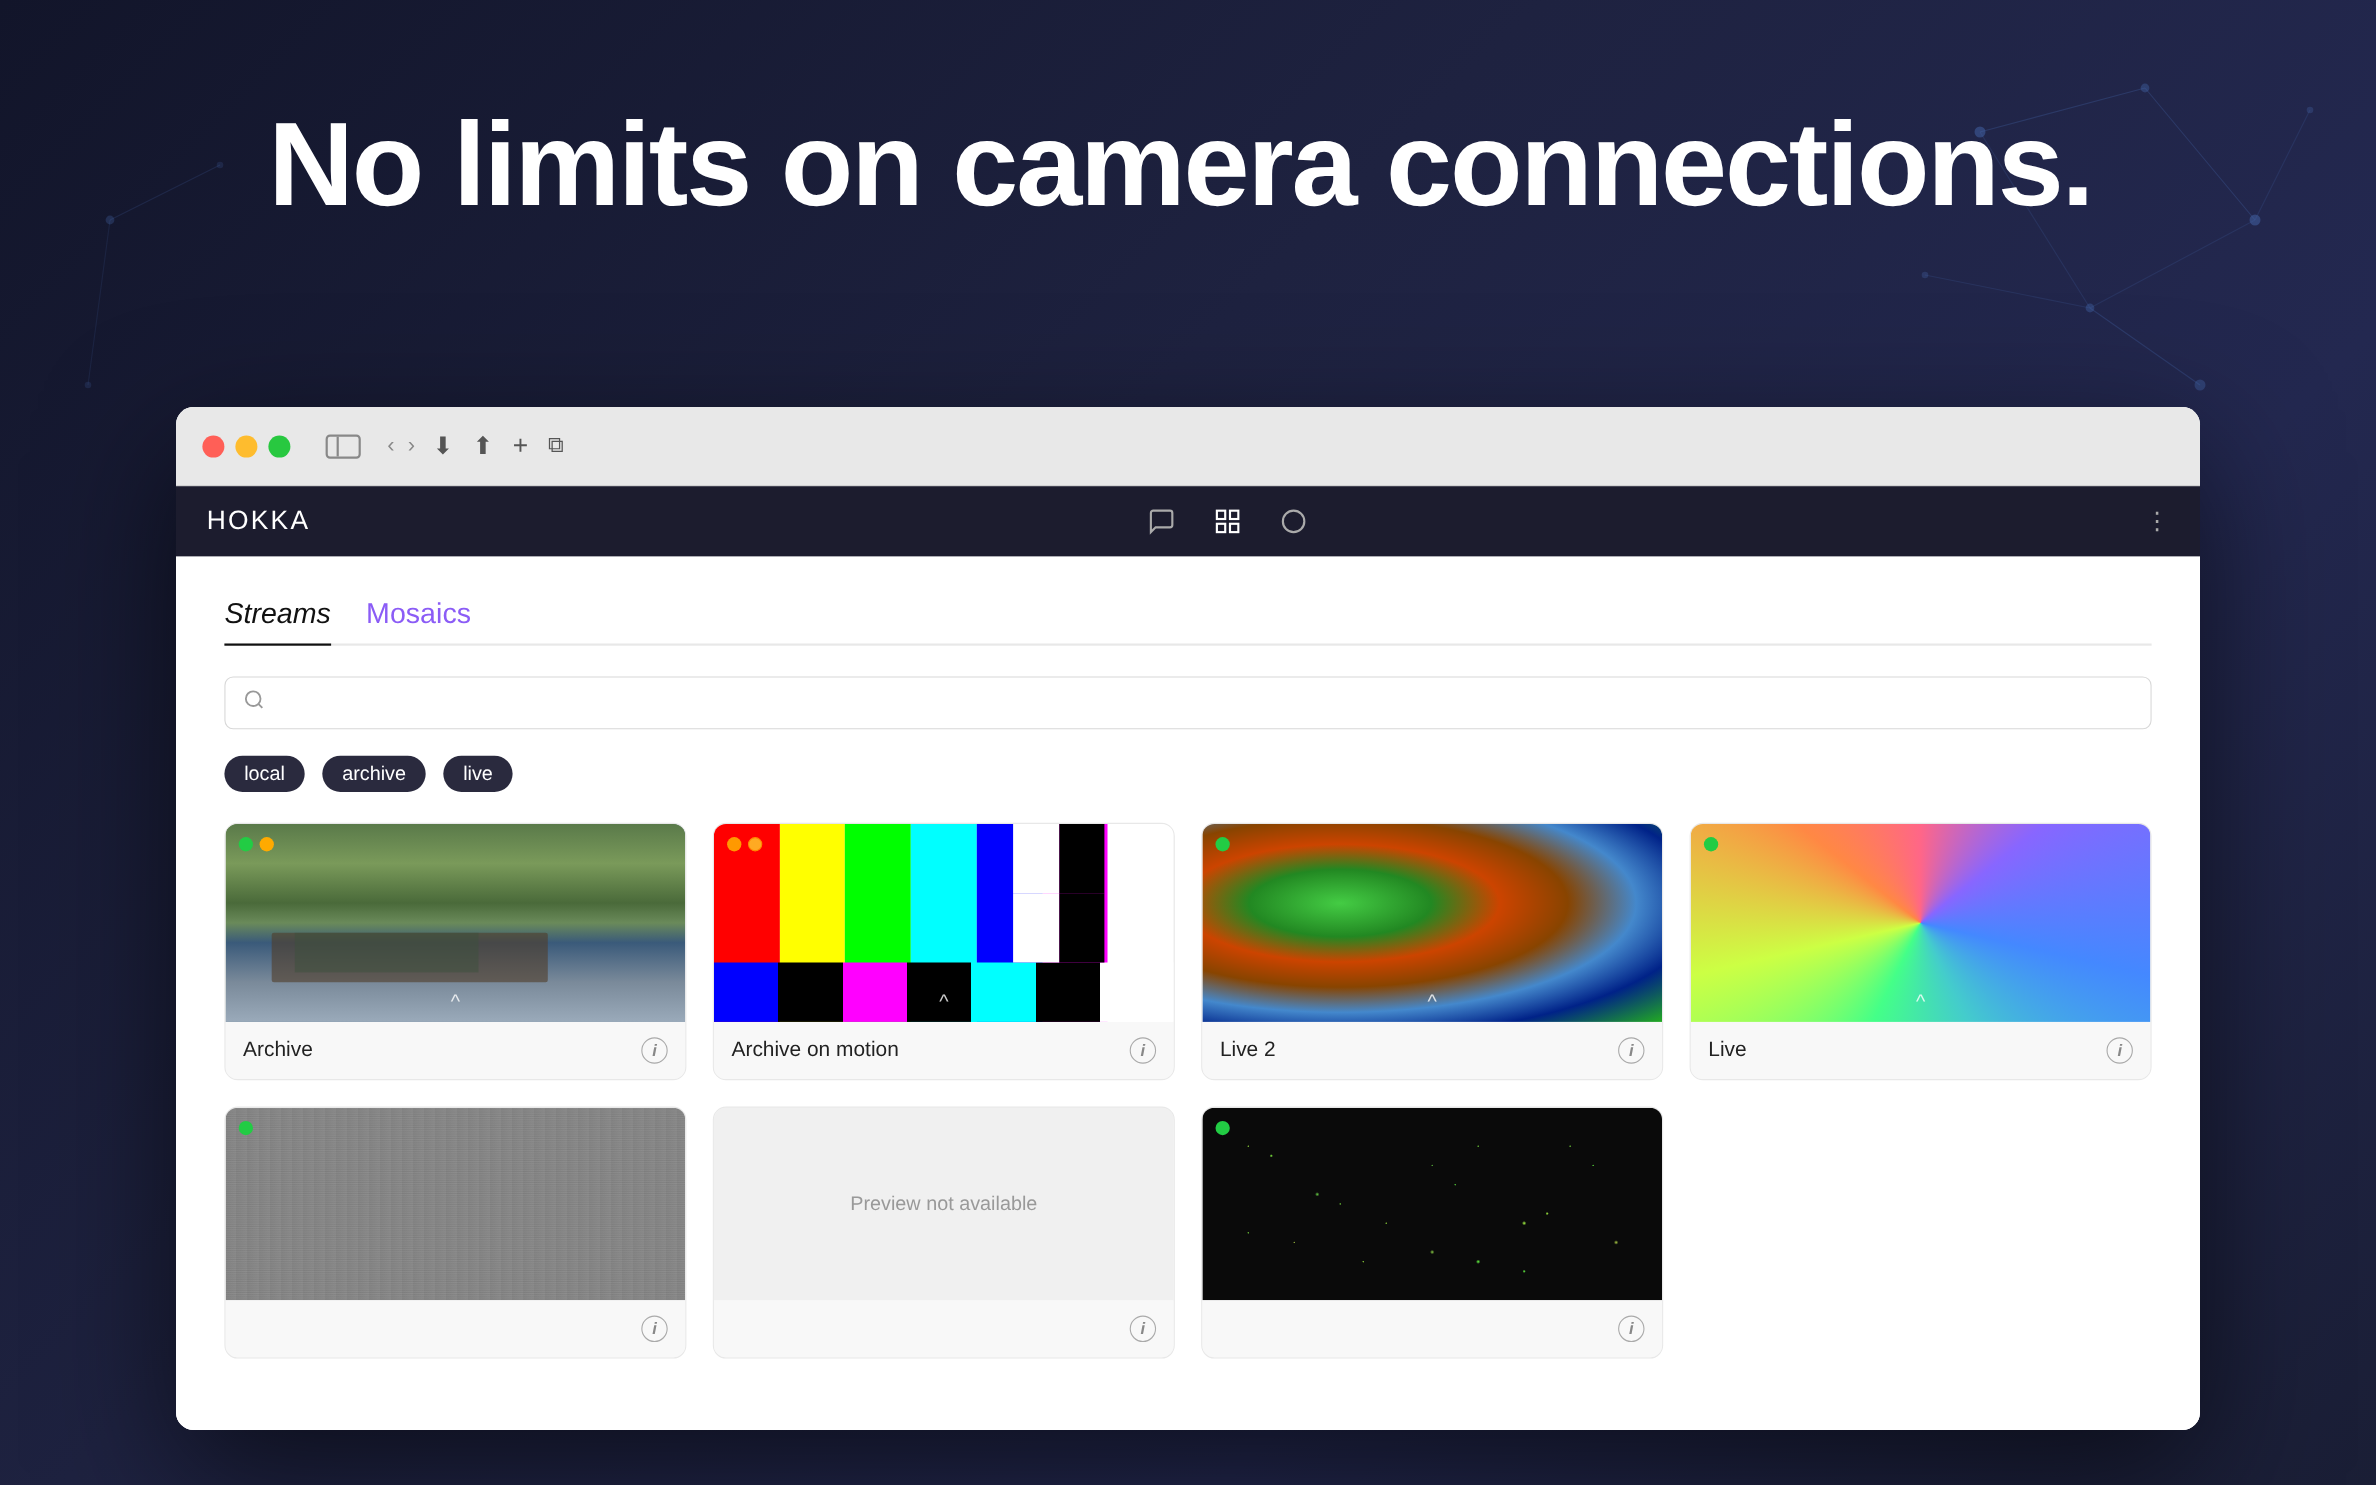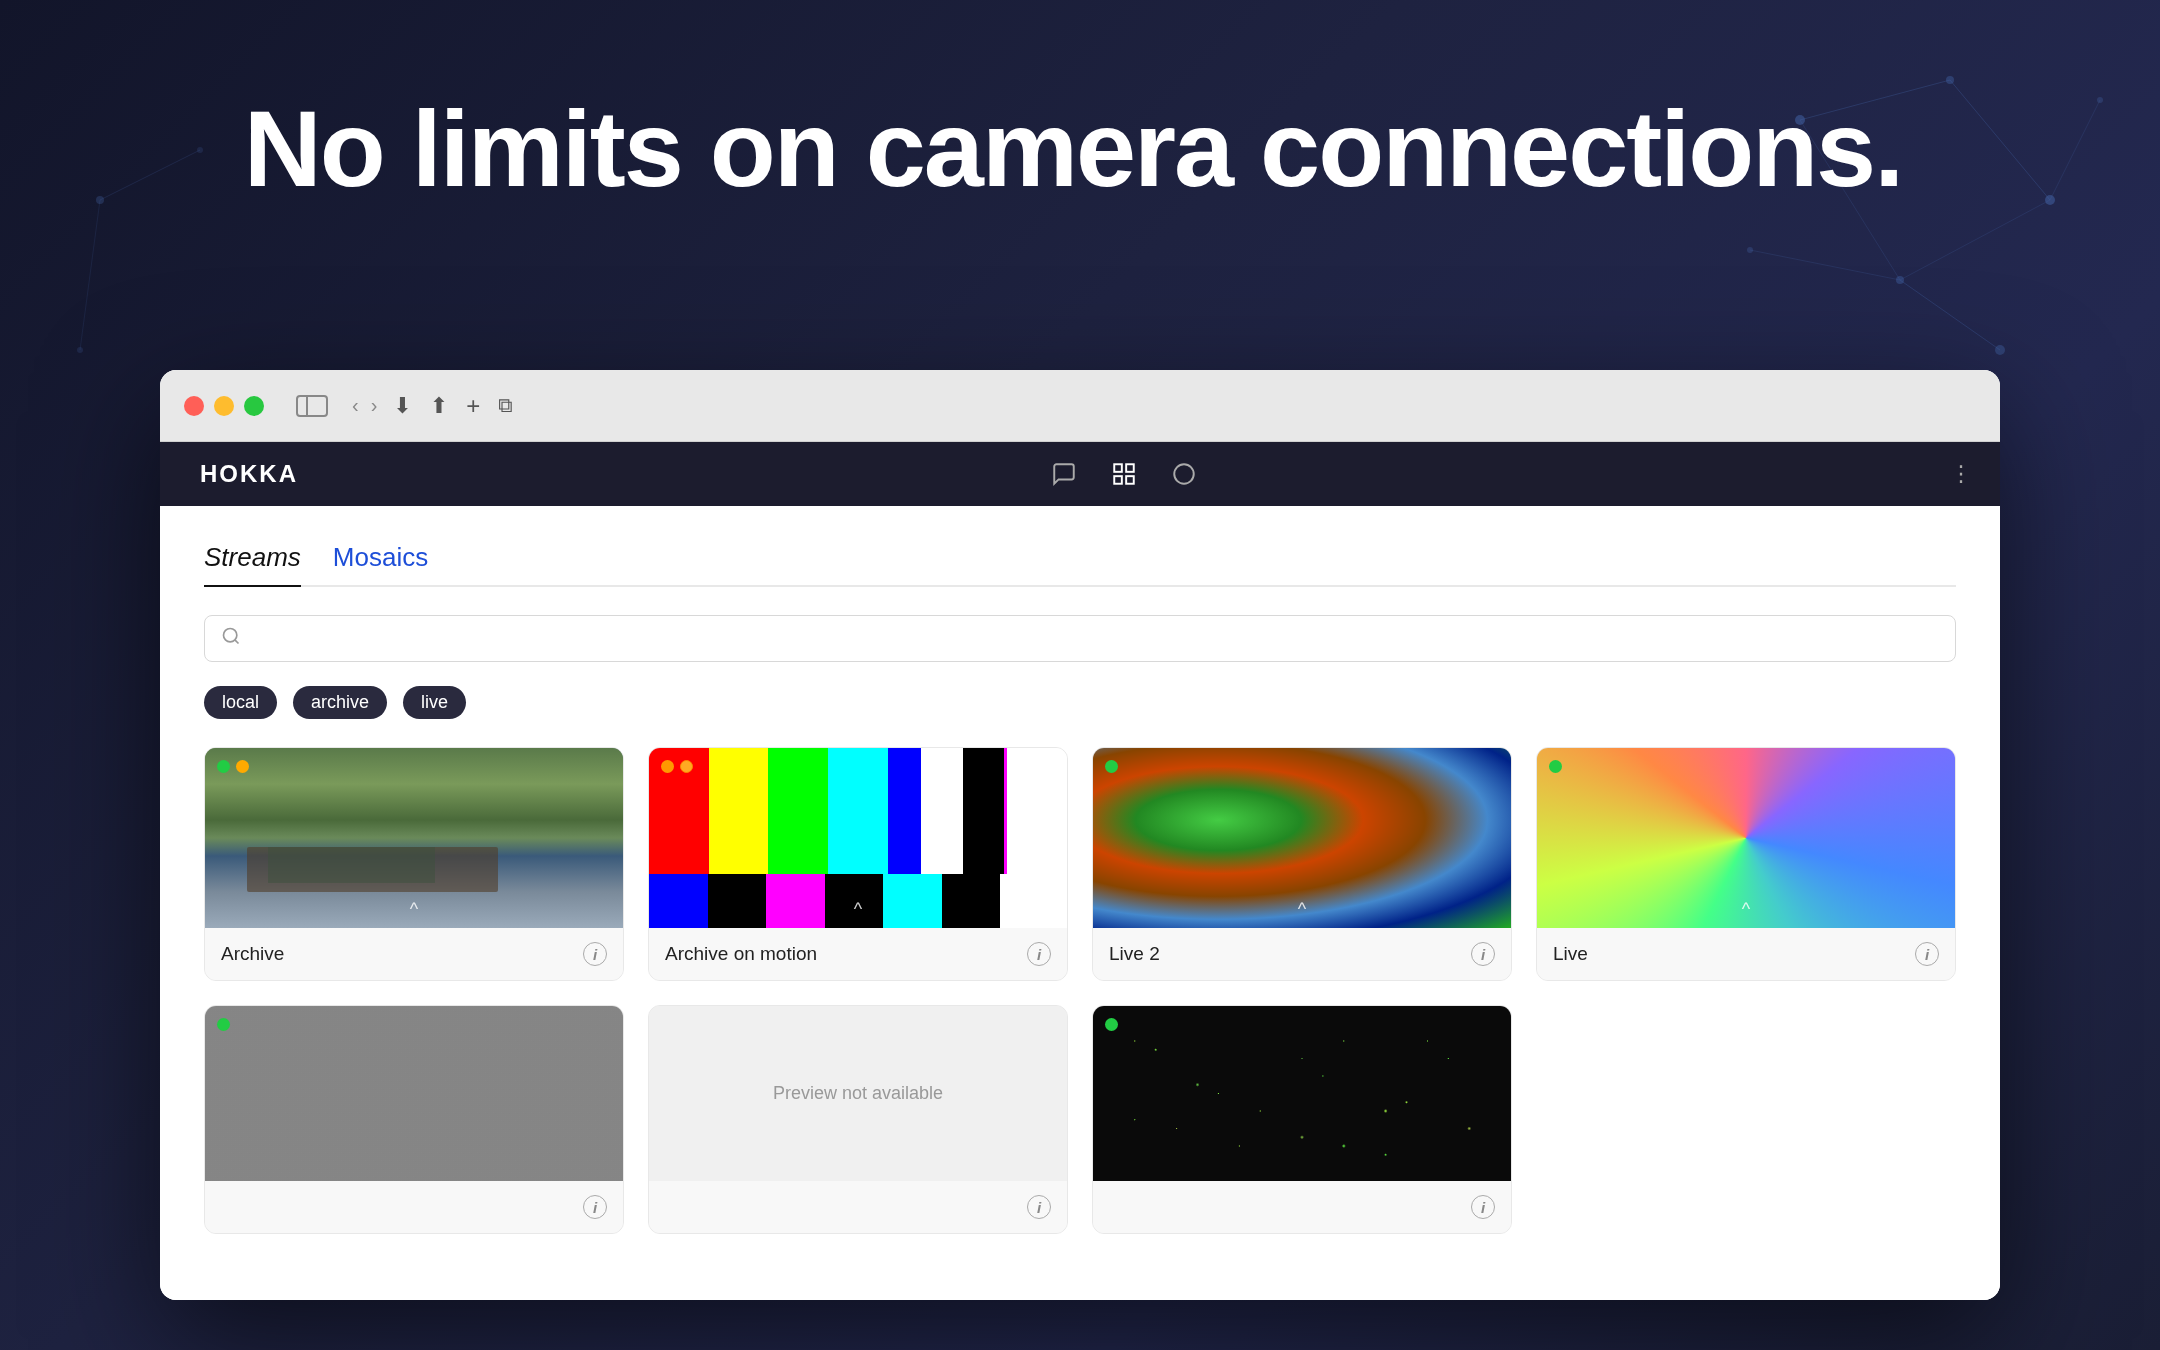--- a/index.html
+++ b/index.html
@@ -133,23 +133,22 @@
       background: #1c1c2e;
       height: 64px;
       display: flex;
       align-items: center;
       padding: 0 28px;
     }
 
     .app-logo {
       color: #ffffff;
       font-size: 24px;
-      font-weight: 700;
+      font-weight: 400;
       letter-spacing: 2px;
-      margin-left: 12px;
     }
 
     .app-toolbar-icons {
       flex: 1;
       display: flex;
       justify-content: center;
       gap: 28px;
       align-items: center;
     }
 
@@ -183,21 +182,21 @@
     .tabs {
       display: flex;
       gap: 32px;
       margin-bottom: 28px;
       border-bottom: 2px solid #e8e8e8;
     }
 
     .tab {
       font-size: 26px;
       font-weight: 500;
-      color: #1d4ed8;
+      color: #8b5cf6;
       padding-bottom: 12px;
       cursor: pointer;
     }
 
     .tab.active {
       color: #111;
       border-bottom: 2px solid #111;
       margin-bottom: -2px;
       font-style: italic;
     }

